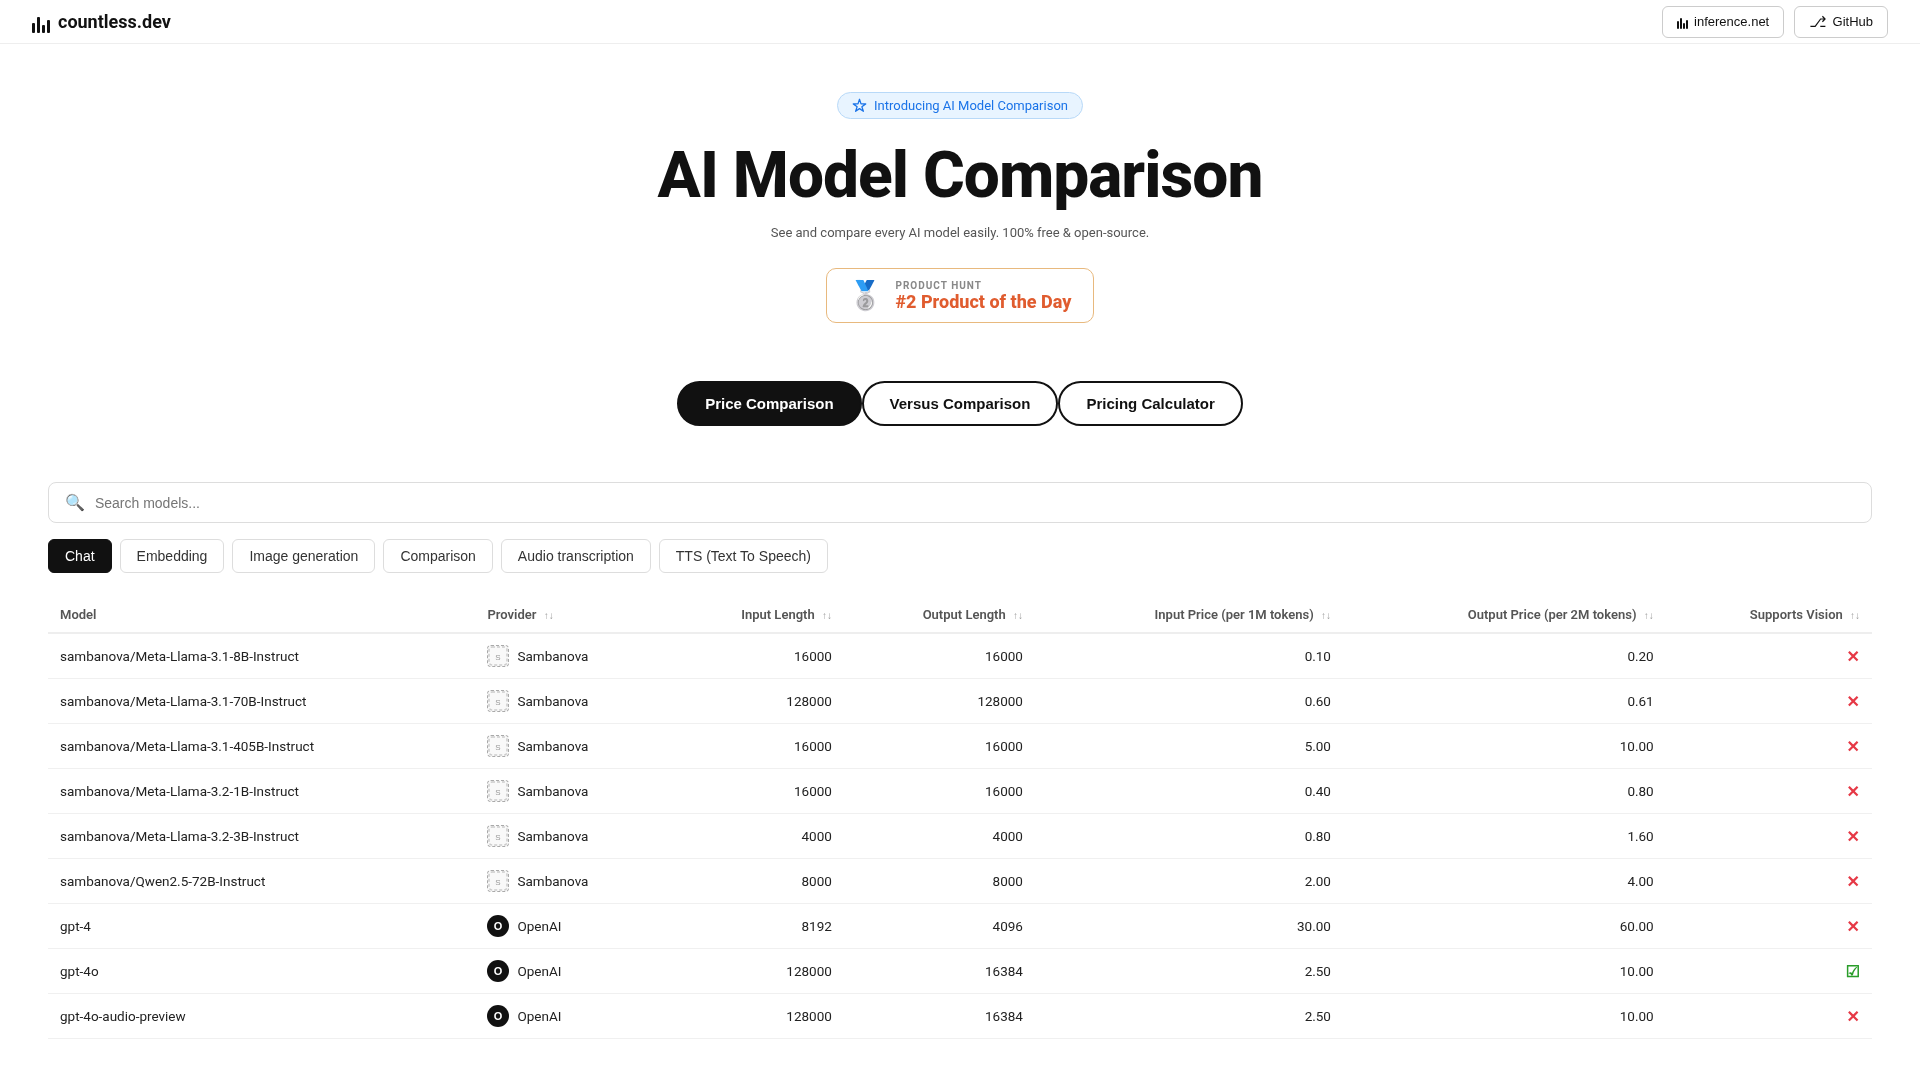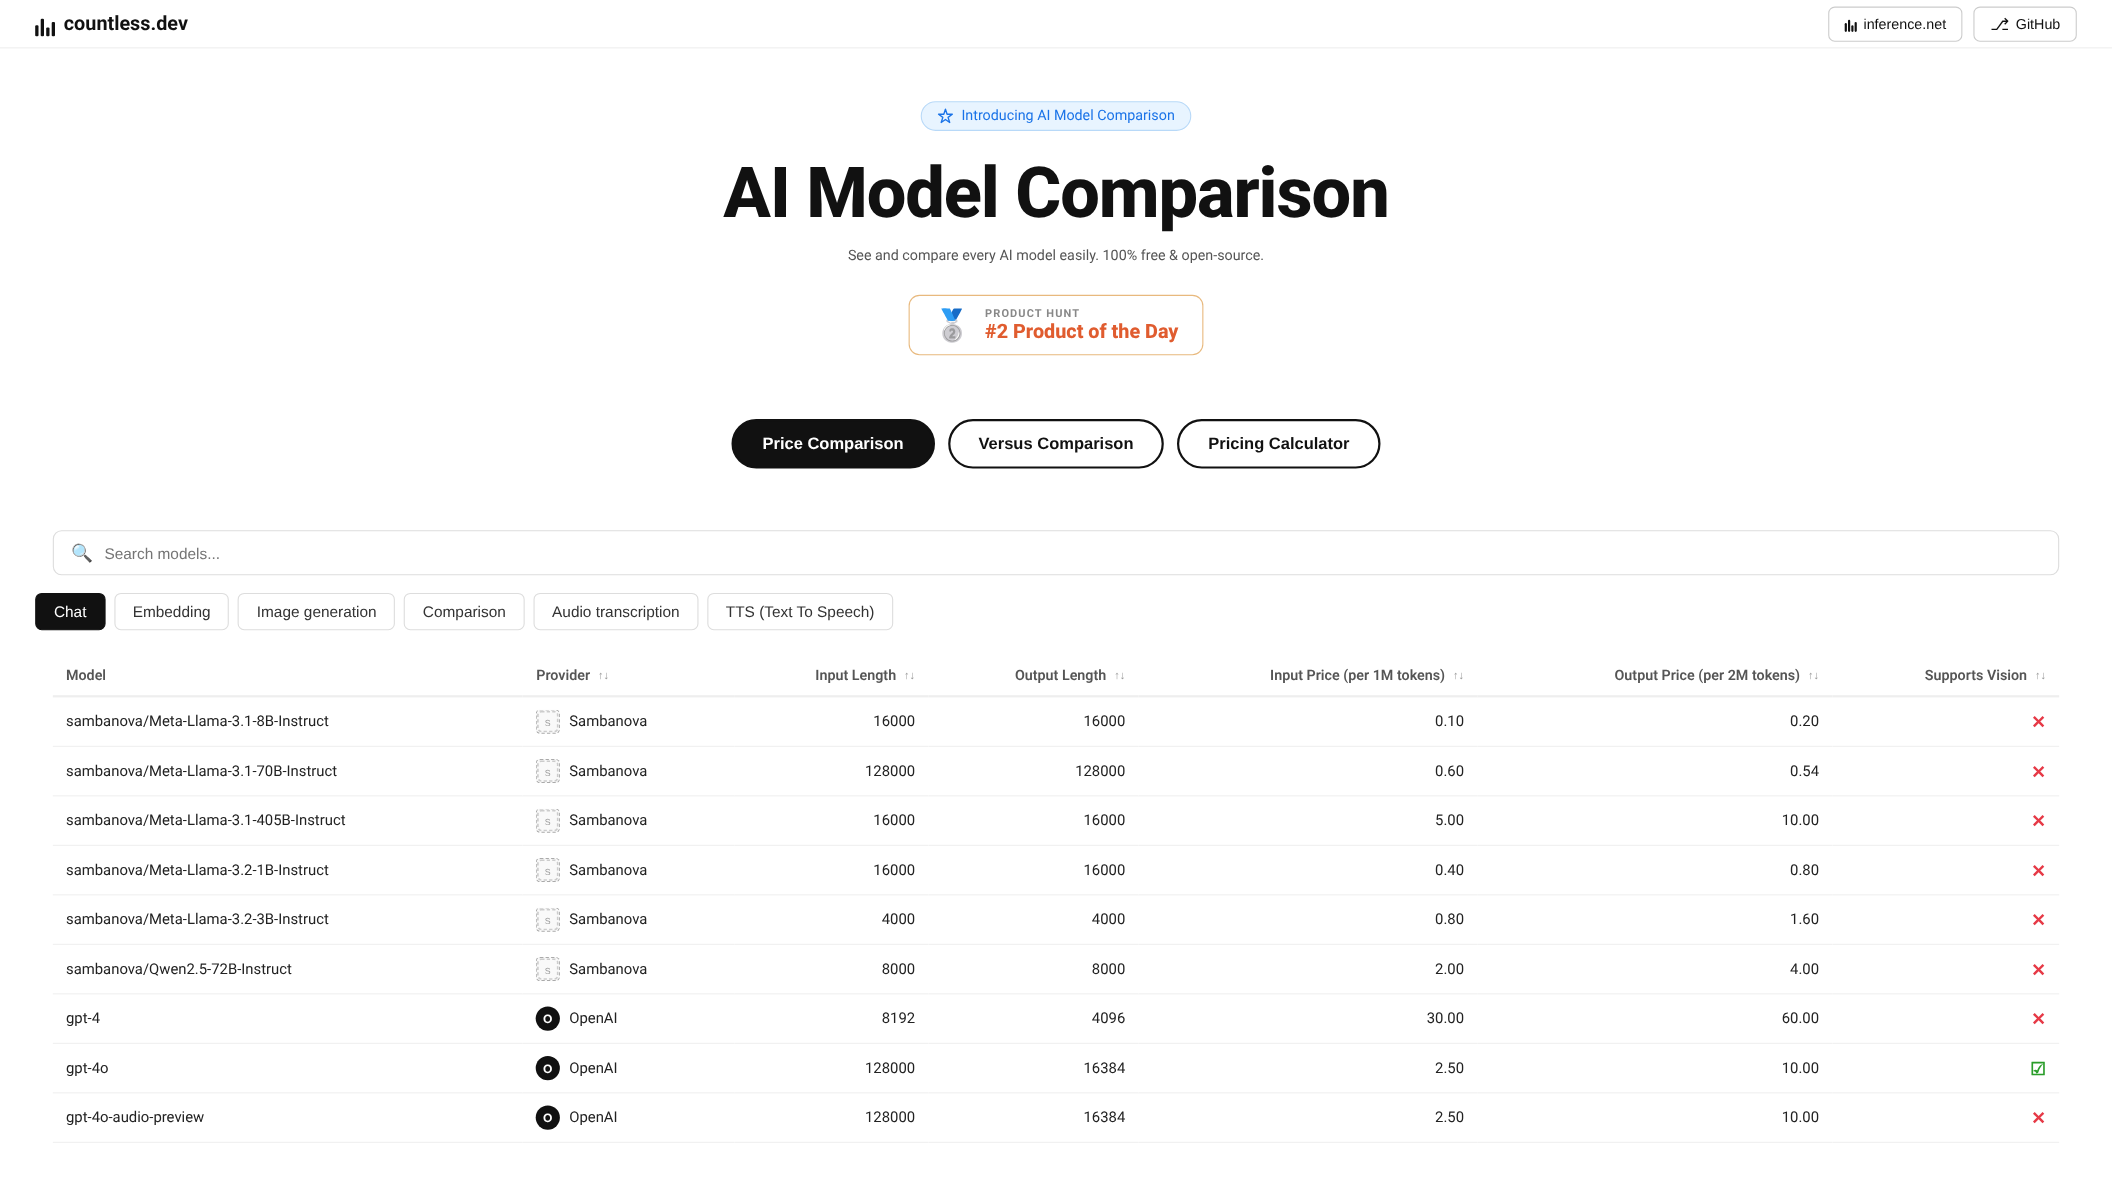--- a/index.html
+++ b/index.html
@@ -21,31 +21,31 @@
     .intro-badge svg { width: 15px; height: 15px; }
     .hero h1 { font-size: 64px; font-weight: 800; letter-spacing: -1px; margin-bottom: 14px; line-height: 1.1; }
     .hero p { font-size: 13px; color: #555; margin-bottom: 28px; }
 
     .product-hunt-badge { display: inline-flex; align-items: center; gap: 12px; border: 1.5px solid #e8b97e; border-radius: 10px; padding: 10px 22px; margin-bottom: 30px; background: #fff; }
     .ph-medal { font-size: 28px; }
     .ph-text { text-align: left; }
     .ph-label { font-size: 10px; font-weight: 700; letter-spacing: 1px; color: #888; text-transform: uppercase; }
     .ph-rank { font-size: 18px; font-weight: 800; color: #e05c2f; }
 
-    .hero-buttons { display: flex; gap: 12px; justify-content: center; }
+    .hero-buttons { display: flex; justify-content: center; }
     .btn-primary { background: #111; color: #fff; border: 2px solid #111; border-radius: 28px; padding: 12px 26px; font-size: 15px; font-weight: 600; cursor: pointer; }
     .btn-outline { background: #fff; color: #111; border: 2px solid #111; border-radius: 28px; padding: 12px 26px; font-size: 15px; font-weight: 600; cursor: pointer; }
 
     
     .search-section { padding: 24px 48px 0; }
     .search-bar { display: flex; align-items: center; gap: 10px; border: 1.5px solid #ddd; border-radius: 8px; padding: 10px 16px; width: 100%; background: #fff; }
     .search-bar input { border: none; outline: none; font-size: 14px; color: #555; width: 100%; background: transparent; }
     .search-icon-wrap { color: #aaa; font-size: 16px; }
 
-    .filter-tabs { display: flex; gap: 8px; margin-top: 16px; padding: 0 32px; }
+    .filter-tabs { display: flex; gap: 8px; margin-top: 16px; padding: 0 48px; }
     .filter-tab { padding: 8px 16px; border: 1.5px solid #ddd; border-radius: 6px; font-size: 14px; cursor: pointer; background: #fff; color: #333; font-weight: 500; }
     .filter-tab.active { background: #111; color: #fff; border-color: #111; }
 
     
     .table-section { padding: 24px 48px; }
     table { width: 100%; border-collapse: collapse; }
     thead tr { border-bottom: 2px solid #eee; }
     th { padding: 10px 12px; text-align: left; font-size: 13px; font-weight: 600; color: #555; white-space: nowrap; }
     th.right { text-align: right; }
     td { padding: 11px 12px; font-size: 13.5px; color: #222; border-bottom: 1px solid #f0f0f0; vertical-align: middle; }
@@ -190,21 +190,21 @@
                   <rect x="1" y="1" width="18" height="18" rx="3" fill="none" stroke="#ccc" stroke-width="1.5" stroke-dasharray="3,2"></rect>
                   <text x="10" y="14" text-anchor="middle" fill="#999" font-size="8" font-family="sans-serif">S</text>
                 </svg>
               </div>
               <span>Sambanova</span>
             </div>
           </td>
           <td class="right">128000</td>
           <td class="right">128000</td>
           <td class="right">0.60</td>
-          <td class="right">0.54</td>
+          <td class="right">0.61</td>
           <td class="right"><span style="color:#e63946;font-size:16px;font-weight:bold;">✕</span></td>
         </tr>
         <tr>
           <td>sambanova/Meta-Llama-3.1-405B-Instruct</td>
           <td>
             <div class="provider-cell">
               <div class="sambanova-icon">
                 <svg width="20" height="20" viewBox="0 0 20 20">
                   <rect x="1" y="1" width="18" height="18" rx="3" fill="none" stroke="#ccc" stroke-width="1.5" stroke-dasharray="3,2"></rect>
                   <text x="10" y="14" text-anchor="middle" fill="#999" font-size="8" font-family="sans-serif">S</text>

